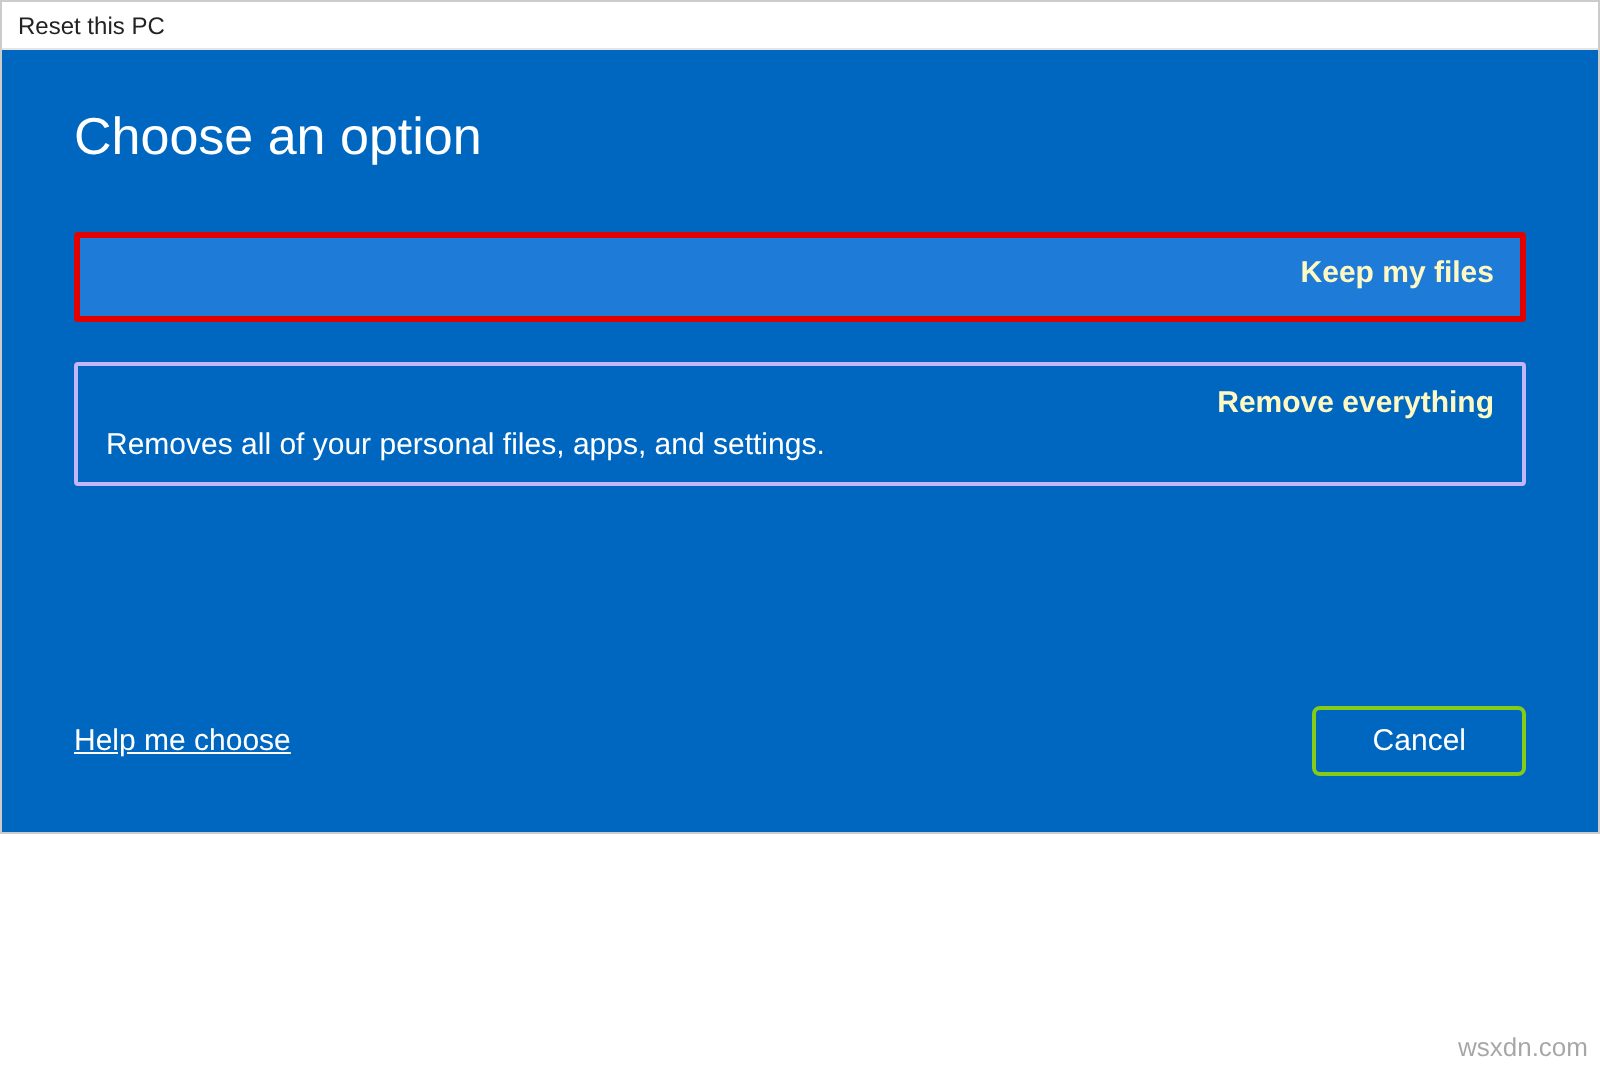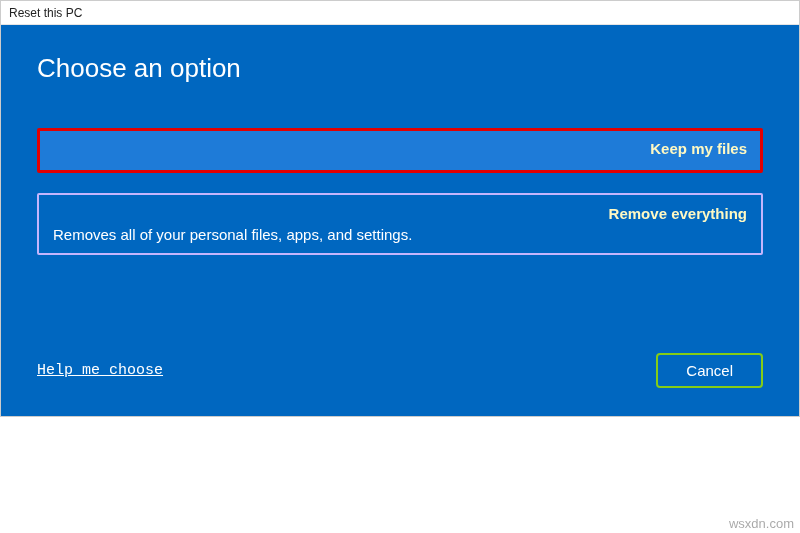--- a/index.html
+++ b/index.html
@@ -38,21 +38,21 @@
       color: #fff;
       display: flex;
       flex-direction: column;
       padding: 28px 36px 20px 36px;
       position: relative;
     }
     .heading {
       font-size: 26px;
       font-weight: 400;
       color: #fff;
-      margin-bottom: 44px;
+      margin-bottom: 32px;
     }
     .option {
       border: 2px solid #c4b5fd;
       border-radius: 2px;
       padding: 10px 14px;
       margin-bottom: 20px;
       cursor: pointer;
     }
     .option.highlight {
       background: #1e7bd8;
@@ -78,21 +78,20 @@
       right: 36px;
       display: flex;
       justify-content: space-between;
       align-items: center;
     }
     .help-link {
       color: #fff;
       font-size: 15px;
       text-decoration: underline;
       cursor: pointer;
-      font-family: Liberation Mono, monospace;
     }
     .cancel-btn {
       border: 2px solid #84cc16;
       background: transparent;
       color: #fff;
       font-size: 15px;
       padding: 7px 28px;
       border-radius: 4px;
       cursor: pointer;
       font-family: inherit;

